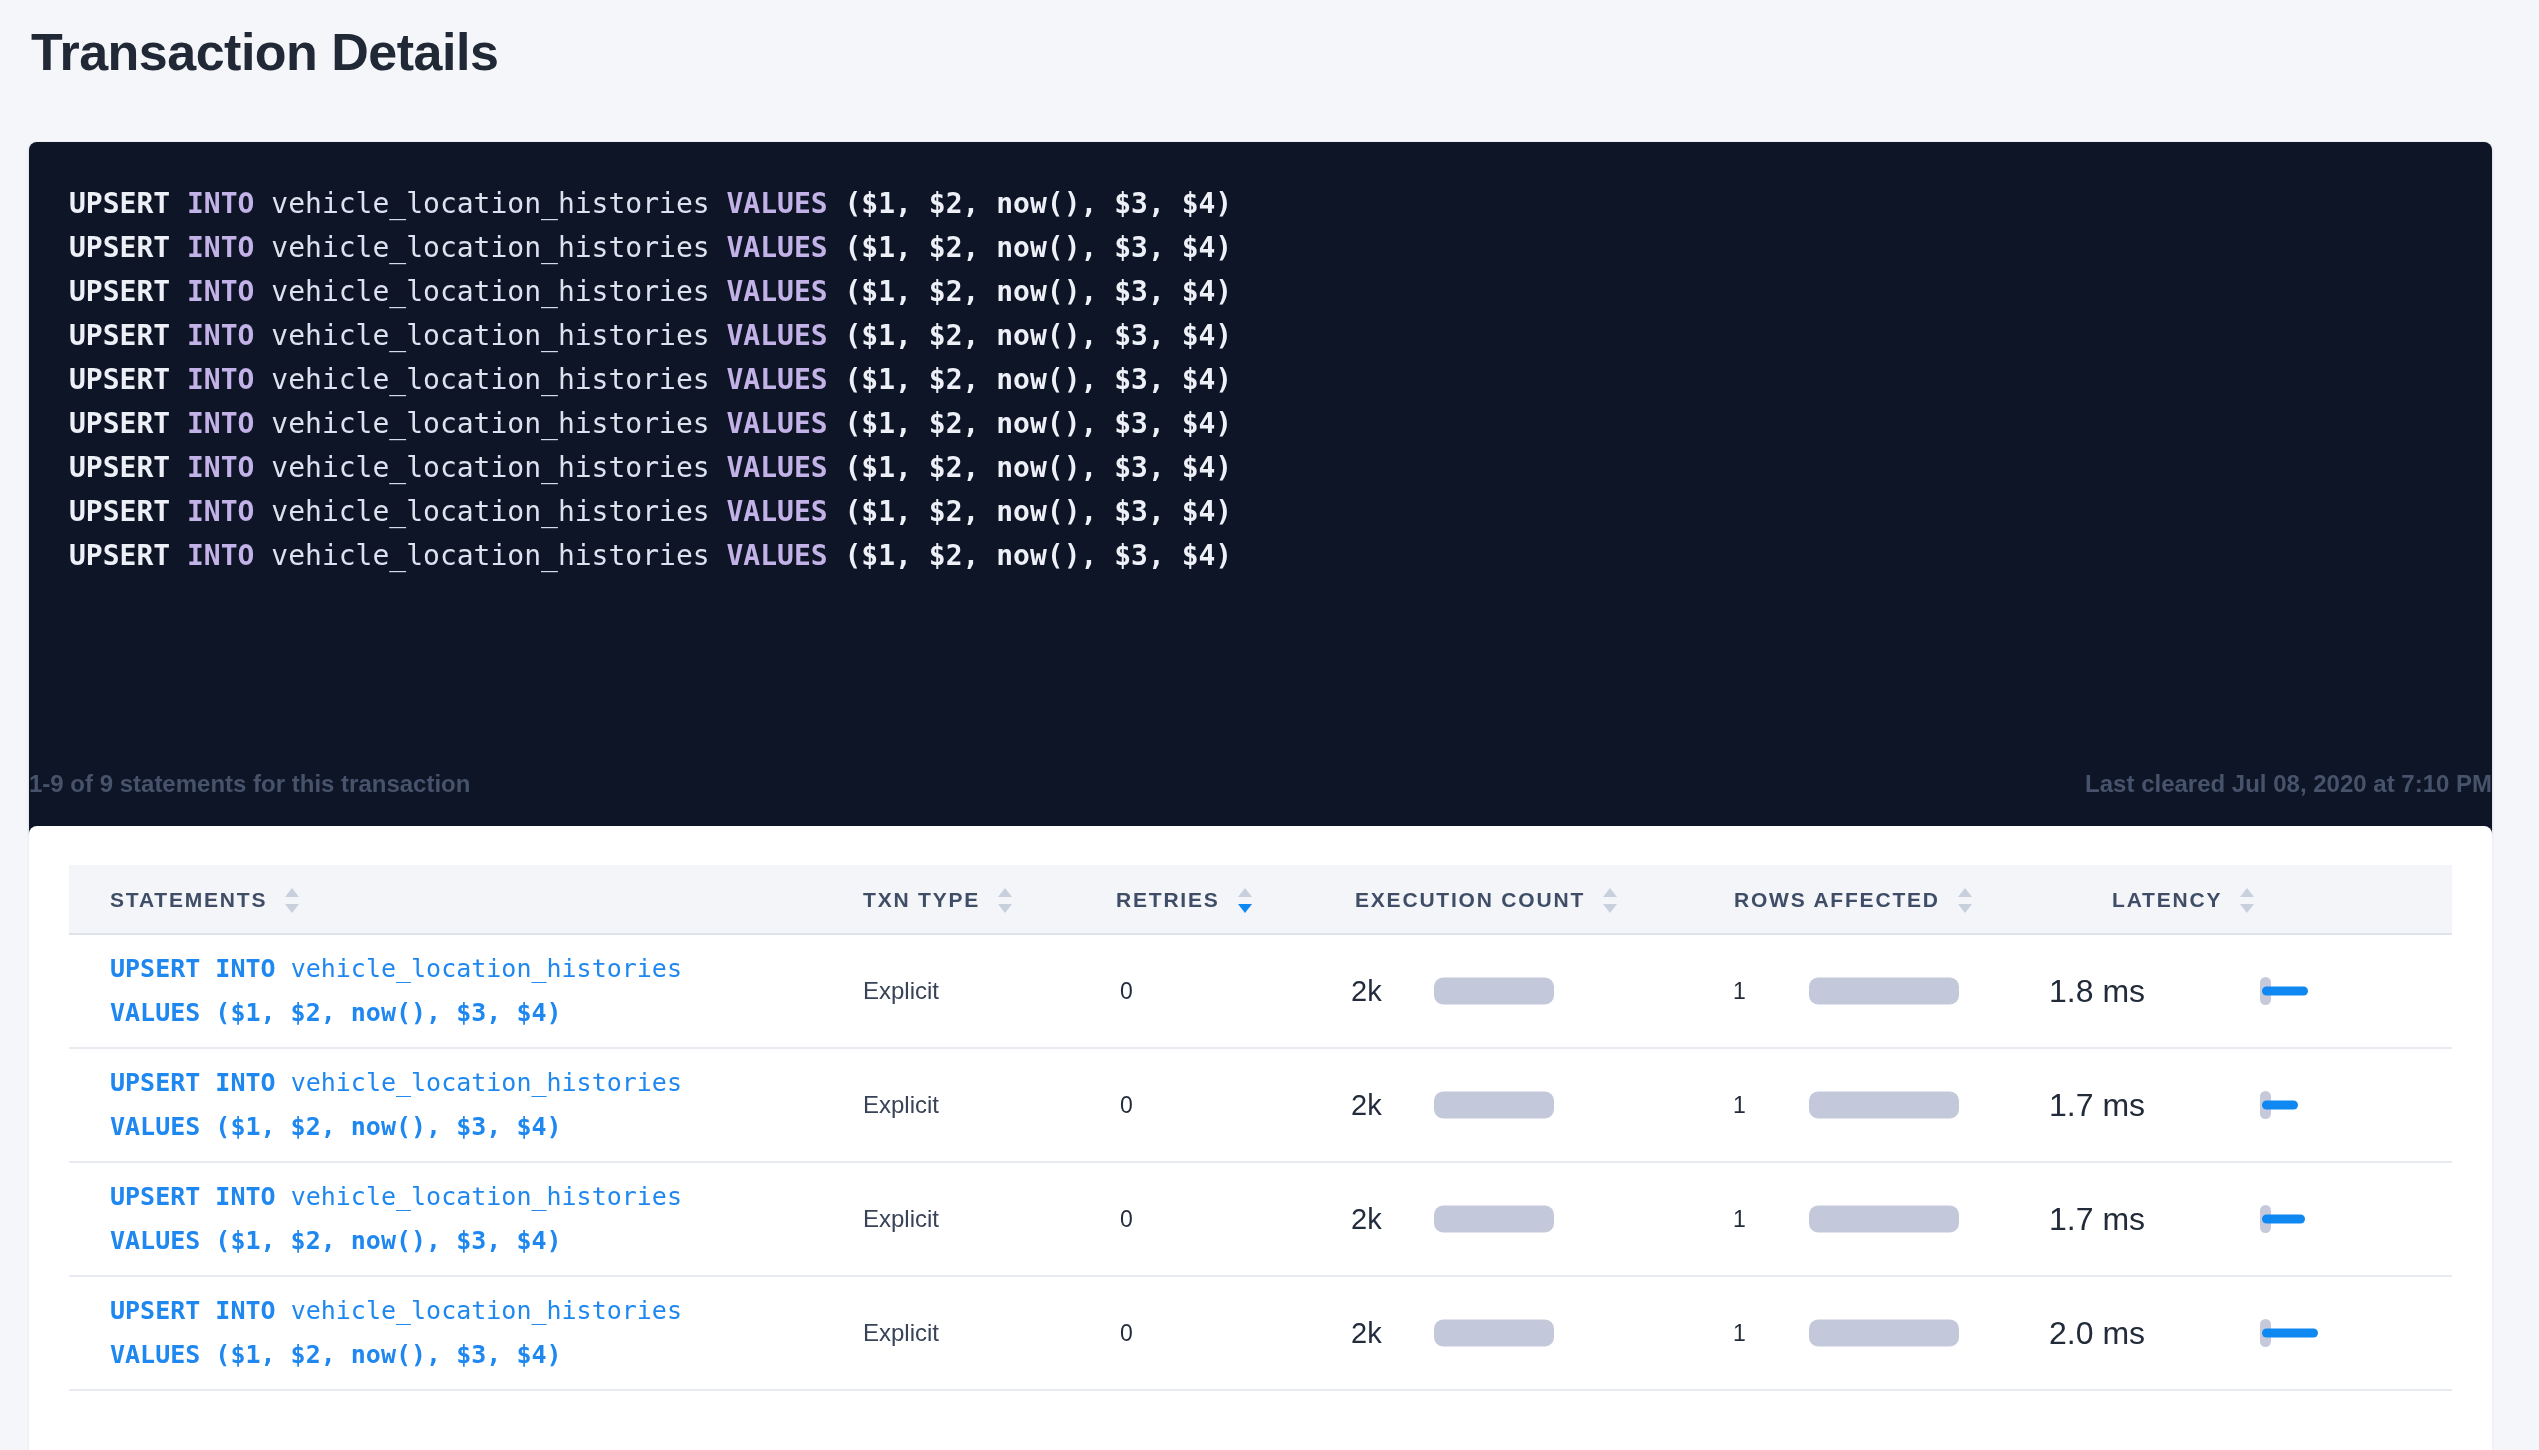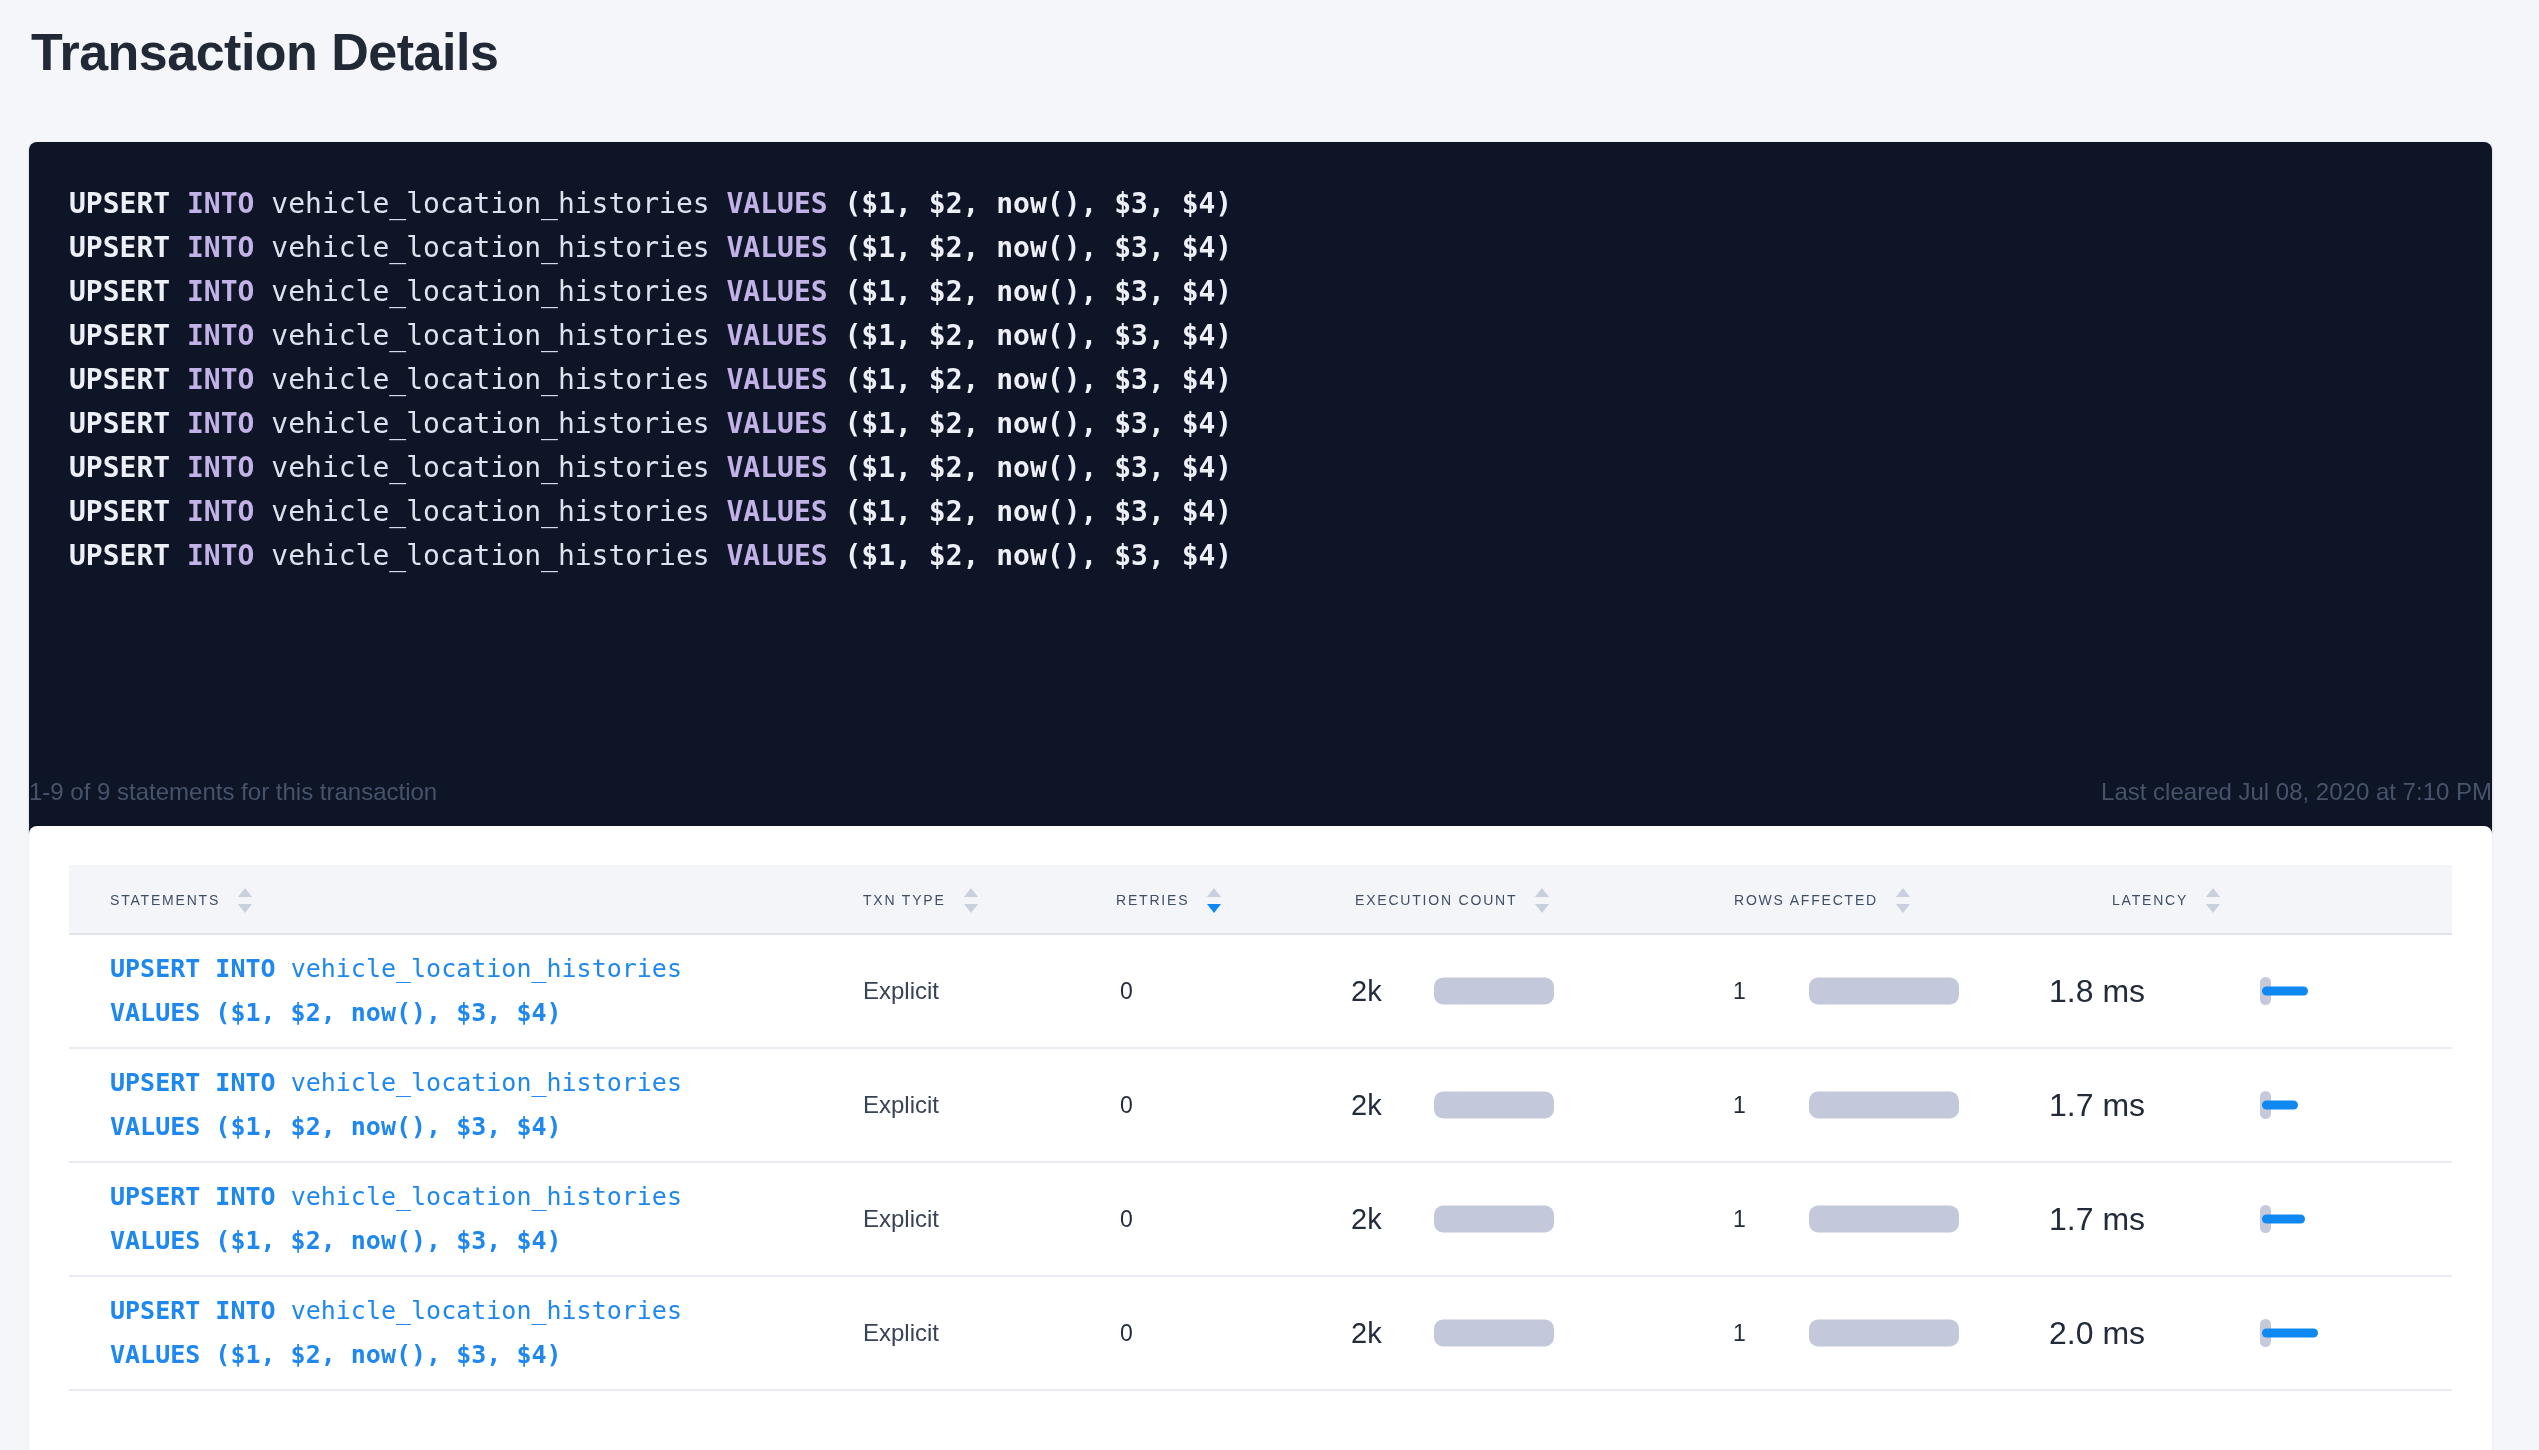--- a/index.html
+++ b/index.html
@@ -33,21 +33,21 @@
     font-size:28px; line-height:44px; white-space:pre;
   }
   .code-line .kw     { color: var(--code-text, #edf0f7); font-weight:700; }
   .code-line .params { color: var(--code-text, #edf0f7); font-weight:700; }
   .code-line .kw-accent { color: var(--code-keyword, #c3b2e7); font-weight:700; }
   .code-line .ident  { color: var(--code-ident, #dde2ee); font-weight:400; }
 
   
   .meta-row {
     position:absolute; left:29px; top:770px; width:2463px; height:44px;
-    display:flex; justify-content:space-between; align-items:center;
+    display:flex; justify-content:space-between; align-items:flex-start;font-weight:bold;
   }
   .meta-row .meta-text { font-size:24px; color: var(--muted-text, #47536b); }
 
   
   .table-card {
     position:absolute; left:29px; top:826px;
     width:2463px; height:700px;
     background: var(--card-bg, #ffffff);
     border-radius:8px 8px 0 0;
     box-shadow:0 0 3px rgba(33,43,67,0.08);
@@ -59,21 +59,21 @@
     position:relative; height:70px;
     background: var(--header-band, #f3f5f9);
     border-bottom:2px solid #dfe4ec;
   }
   .th {
     position:absolute; top:0; height:70px;
     display:inline-flex; align-items:center; gap:18px;
     cursor:pointer;
   }
   .th-label {
-    font-size:14px; font-weight:400; letter-spacing:1.8px;
+    font-size:21px; font-weight:700; letter-spacing:1.8px;
     color: var(--header-text, #3f4e66);
     text-transform:uppercase; white-space:nowrap;
   }
   .sort { display:inline-flex; flex-direction:column; gap:7px; }
   .sort i { display:block; width:0; height:0;
     border-left:7px solid transparent; border-right:7px solid transparent; }
   .sort .up   { border-bottom:9px solid var(--arrow-gray, #c8d0dd); }
   .sort .down { border-top:9px solid var(--arrow-gray, #c8d0dd); }
   .sort .down.active { border-top-color: var(--accent-blue, #0788ff); }
 

